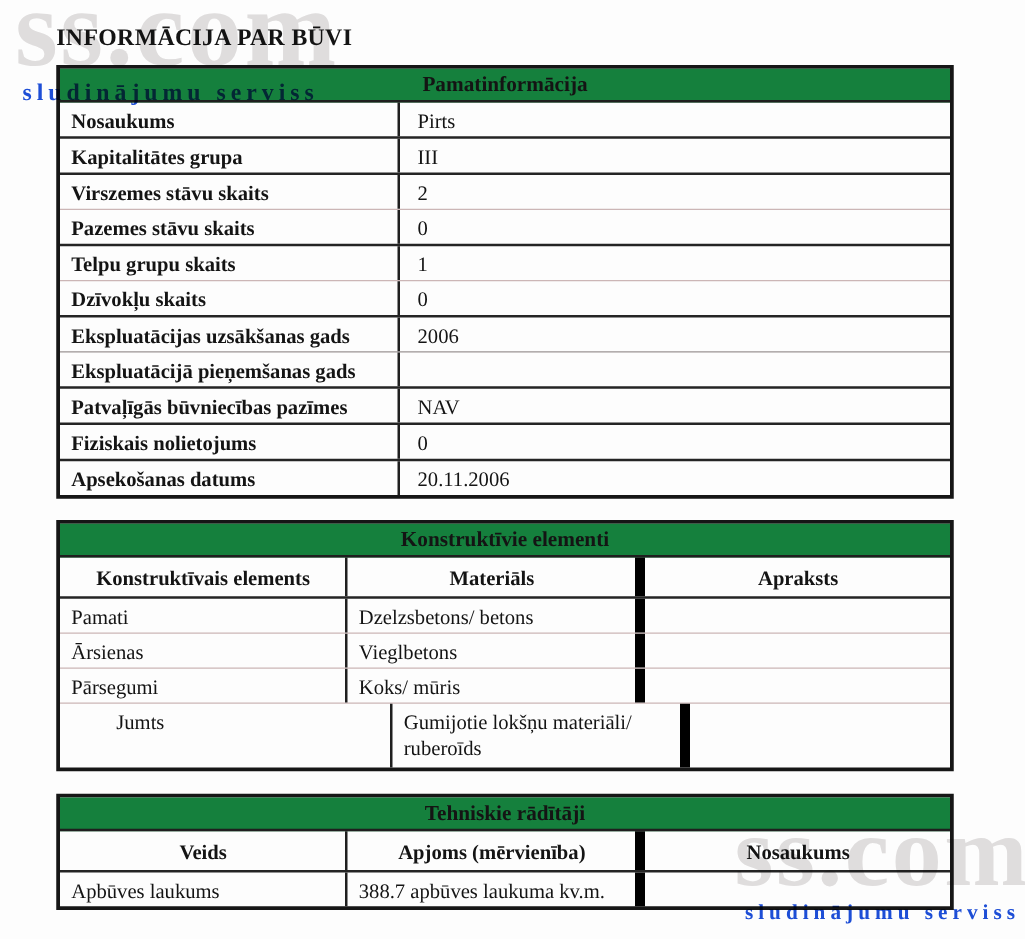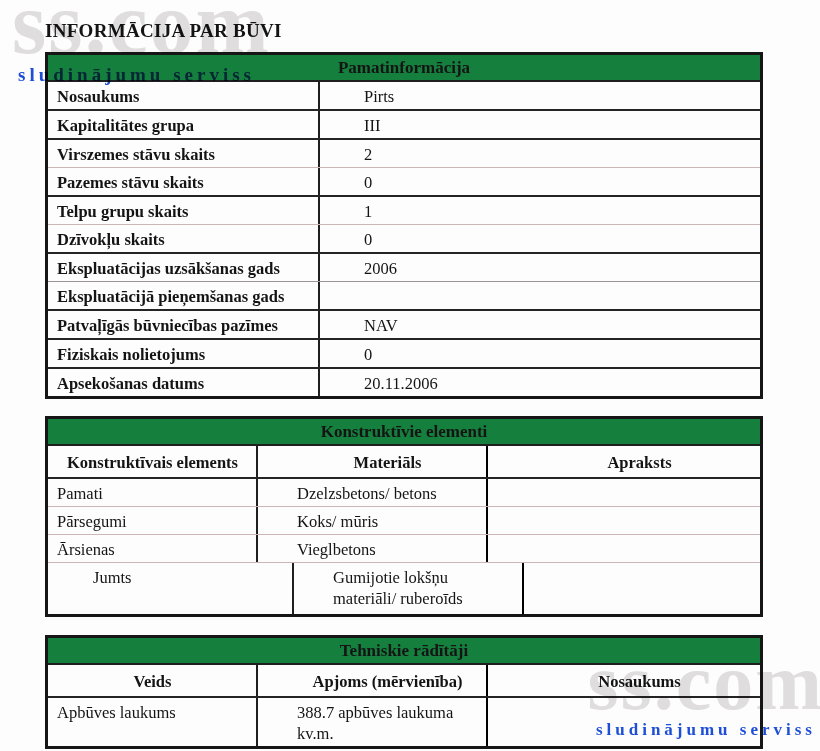--- a/index.html
+++ b/index.html
@@ -31,30 +31,30 @@
   }
   .tbl{border:3px solid #161616;background:transparent;}
   .t2{margin-top:17px;}
   .t3{margin-top:18px;}
   .band{
     background:#15803d;
     border-bottom:2px solid #1f1f1f;
     font-weight:bold;text-align:center;
     font-size:17px;line-height:25px;height:25px;
   }
-  .row{display:flex;min-height:27px;box-sizing:border-box;align-items:stretch;gap:30px;}
+  .row{display:flex;min-height:27px;box-sizing:border-box;align-items:stretch;}
   .sep-strong{border-top:2px solid #242424;}
   .sep-light{border-top:1px solid #ccb6b6;}
   .sep-mid{border-top:1px solid #9b9494;}
   .cell{box-sizing:border-box;padding:4px 8px 2px 9px;font-size:16.5px;line-height:21px;}
   .lbl{width:272px;border-right:2px solid #1f1f1f;font-weight:bold;}
   .val{flex:1;padding-left:14px;white-space:pre-wrap;}
   
-  .c1{width:210px;border-right:2px solid #1f1f1f;}
-  .c2{width:200px;border-right:2px solid #000000;}
+  .c1{width:230px;border-right:2px solid #1f1f1f;}
+  .c2{width:238px;border-right:8px solid #000000;}
   .c3{flex:1;}
   .head .cell{font-weight:bold;text-align:center;padding-top:6px;min-height:31px;}
   .jumts-row{min-height:52px;padding-left:36px;}
 </style>
 </head>
 <body>
 
 <div class="page">
 
   <div class="wm wm-tl">
@@ -125,27 +125,27 @@
         <div class="cell c1">Konstruktīvais elements</div>
         <div class="cell c2">Materiāls</div>
         <div class="cell c3">Apraksts</div>
       </div>
       <div class="row sep-strong">
         <div class="cell c1">Pamati</div>
         <div class="cell c2">Dzelzsbetons/ betons</div>
         <div class="cell c3"></div>
       </div>
       <div class="row sep-light">
-        <div class="cell c1">Pārsegumi</div>
-        <div class="cell c2">Koks/ mūris</div>
+        <div class="cell c1">Ārsienas</div>
+        <div class="cell c2">Vieglbetons</div>
         <div class="cell c3"></div>
       </div>
       <div class="row sep-light">
-        <div class="cell c1">Ārsienas</div>
-        <div class="cell c2">Vieglbetons</div>
+        <div class="cell c1">Pārsegumi</div>
+        <div class="cell c2">Koks/ mūris</div>
         <div class="cell c3"></div>
       </div>
       <div class="row sep-light jumts-row">
         <div class="cell c1">Jumts</div>
         <div class="cell c2">Gumijotie lokšņu materiāli/ ruberoīds</div>
         <div class="cell c3"></div>
       </div>
     </div>
 
     <div class="tbl t3">

